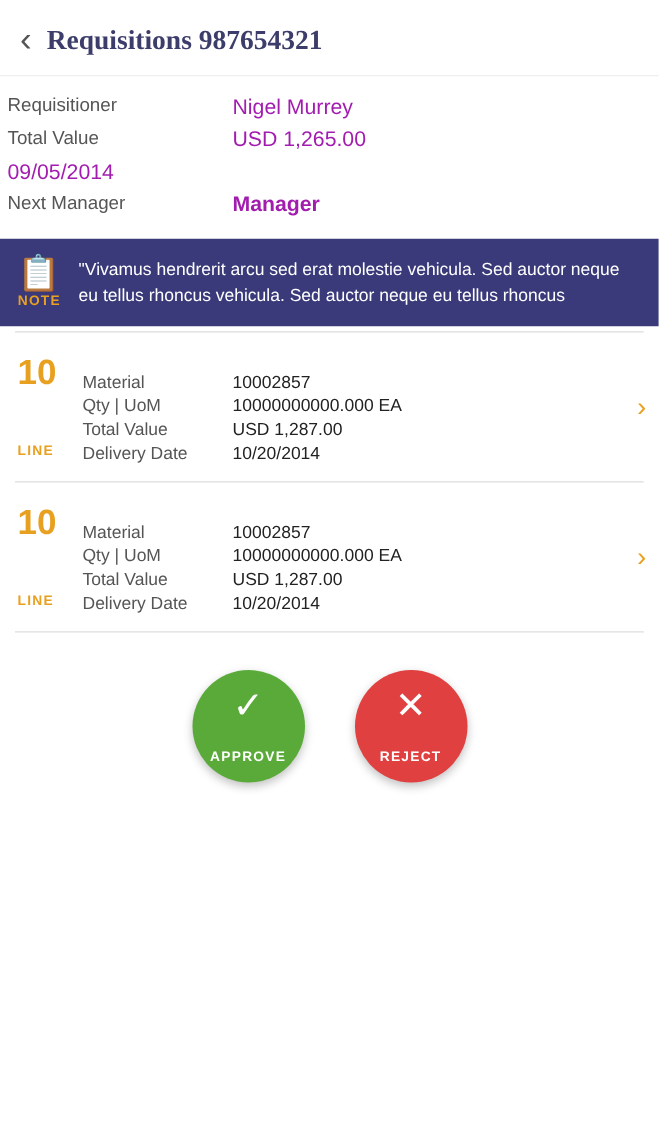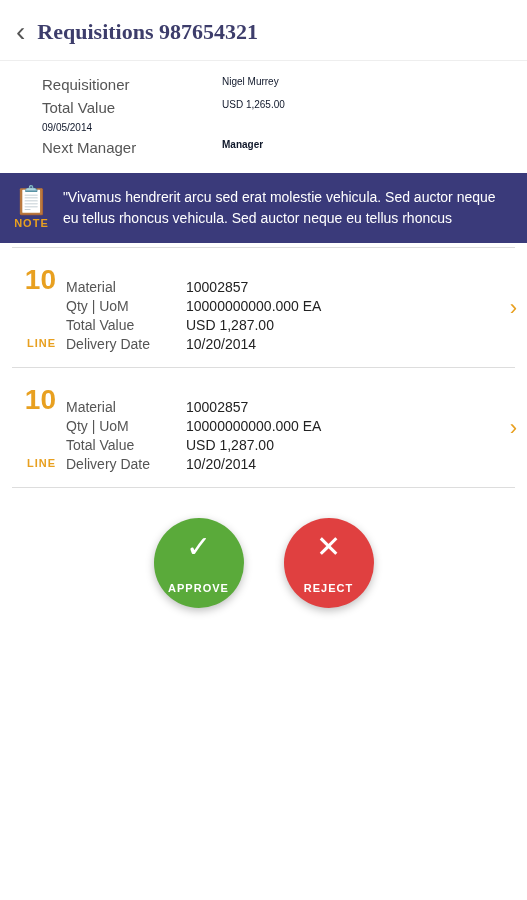--- a/index.html
+++ b/index.html
@@ -32,36 +32,35 @@
       color: #3d3d6b;
       font-weight: 400;
     }
     .header-title span {
       font-weight: 700;
       font-family: Liberation Serif, serif;
     }
 
     
     .info-section {
-      padding: 12px 18px 10px;
-      margin-left: 24px;
+      padding: 12px 6px 10px;
     }
     .info-row {
       display: flex;
       padding: 3px 0;
     }
     .info-label {
       width: 180px;
       font-size: 15px;
       color: #555;
       flex-shrink: 0;
     }
     .info-value {
-      font-size: 10px;
-      color: #0f172a;
+      font-size: 17px;
+      color: #a21caf;
       text-align: right;
     }
     .info-value.bold {
       font-weight: 700;
     }
 
     
     .note-banner {
       background: #3a3a7a;
       display: flex;
@@ -103,21 +102,21 @@
 
     
     .line-item {
       display: flex;
       align-items: center;
       padding: 14px 10px 14px 14px;
     }
     .line-number-wrap {
       display: flex;
       flex-direction: column;
-      align-items: flex-end;
+      align-items: flex-start;
       width: 42px;
       flex-shrink: 0;
       margin-right: 10px;
     }
     .line-number {
       font-size: 28px;
       color: #e8a020;
       font-weight: 700;
       line-height: 1;
     }

